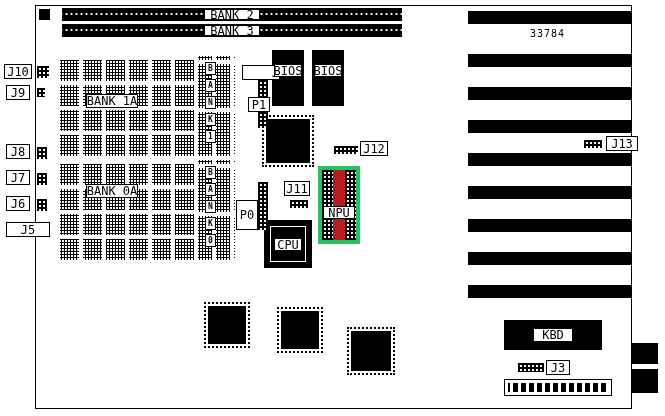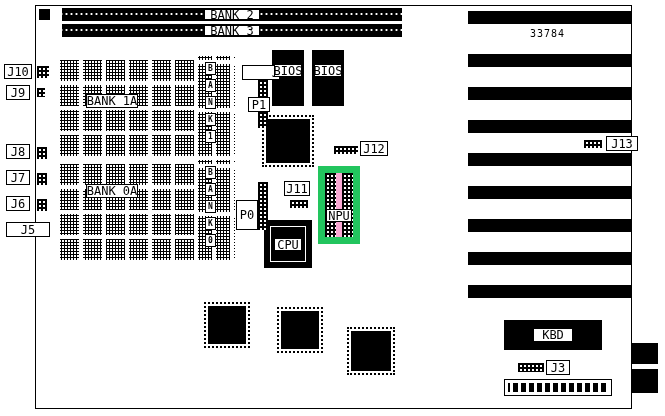--- a/index.html
+++ b/index.html
@@ -50,21 +50,21 @@
   .vletter {
     position:absolute; width:11px; height:13px; background:#fff; border:1px solid #000;
     font-size:8px; font-weight:bold; display:flex; align-items:center; justify-content:center; z-index:6;
   }
   .solid-chip { position:absolute; background:#000; }
   .plcc {
     position:absolute; border:2px dotted #000; padding:2px;
     background:#000; background-clip:content-box;
   }
   .cpu-inner { position:absolute; inset:6px; border:1px solid #fff; }
-  .npu-socket { position:absolute; border:7px solid #22c55e; background:#f9a8d4;text-align:center; }
+  .npu-socket { position:absolute; border:4px solid #22c55e; background:#b91c1c;text-align:center; }
   .npu-pin-col {
     position:absolute; top:0; bottom:0; width:11px; background-color:#000;
     background-image:radial-gradient(circle,#fff .8px,rgba(0,0,0,0) 1px);
     background-size:4px 4px; background-position:1px 1px;
   }
   .pin-header {
     position:absolute; border:1px solid #000; padding:3px;
     background:repeating-linear-gradient(90deg,#000 0 5px,#fff 5px 8px);
     background-clip:content-box;
   }

